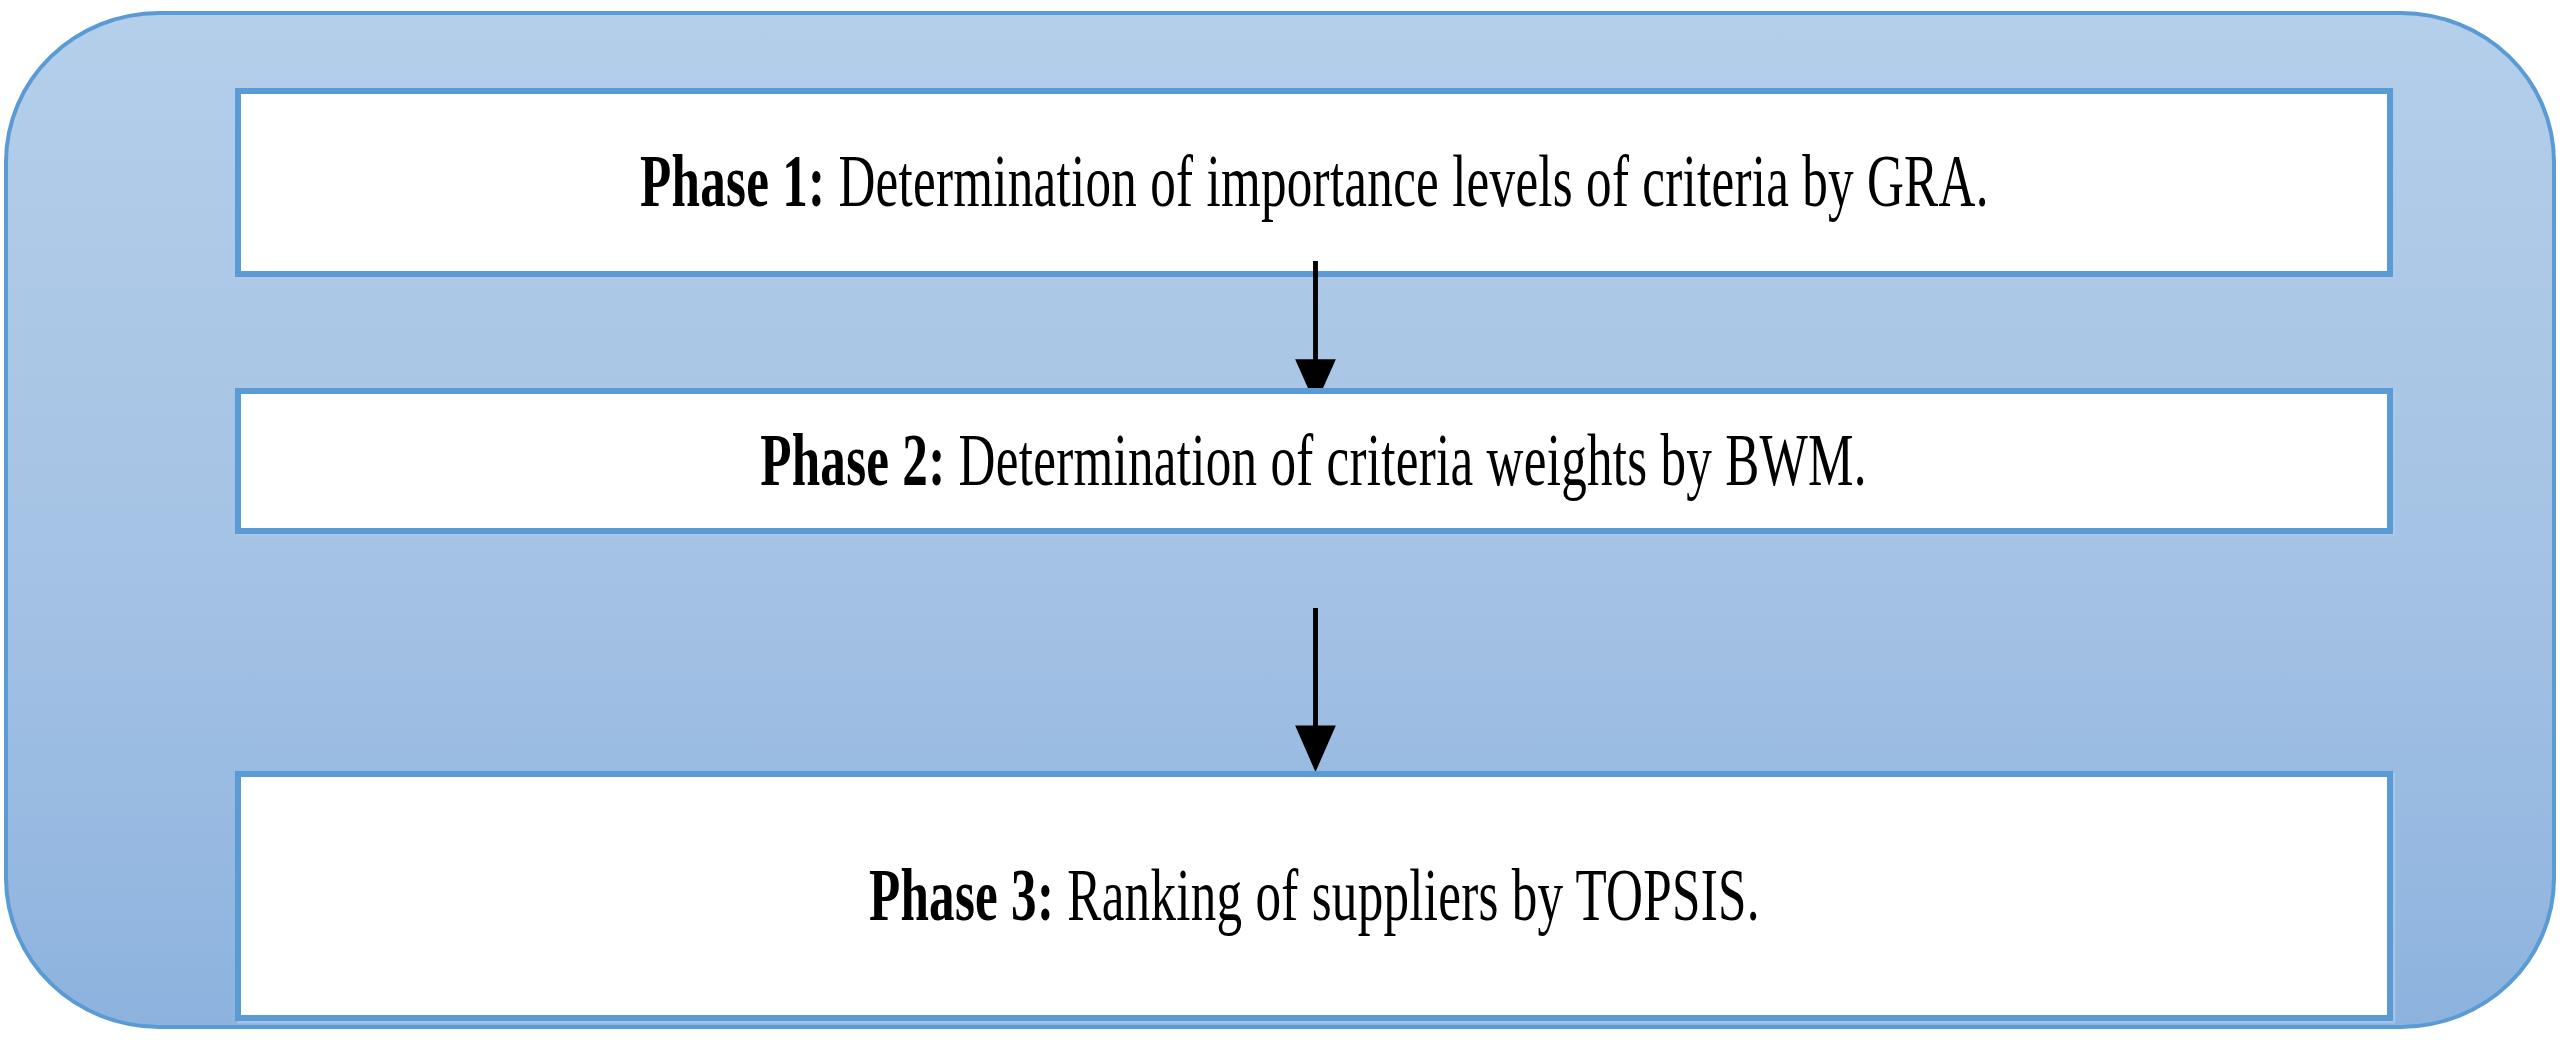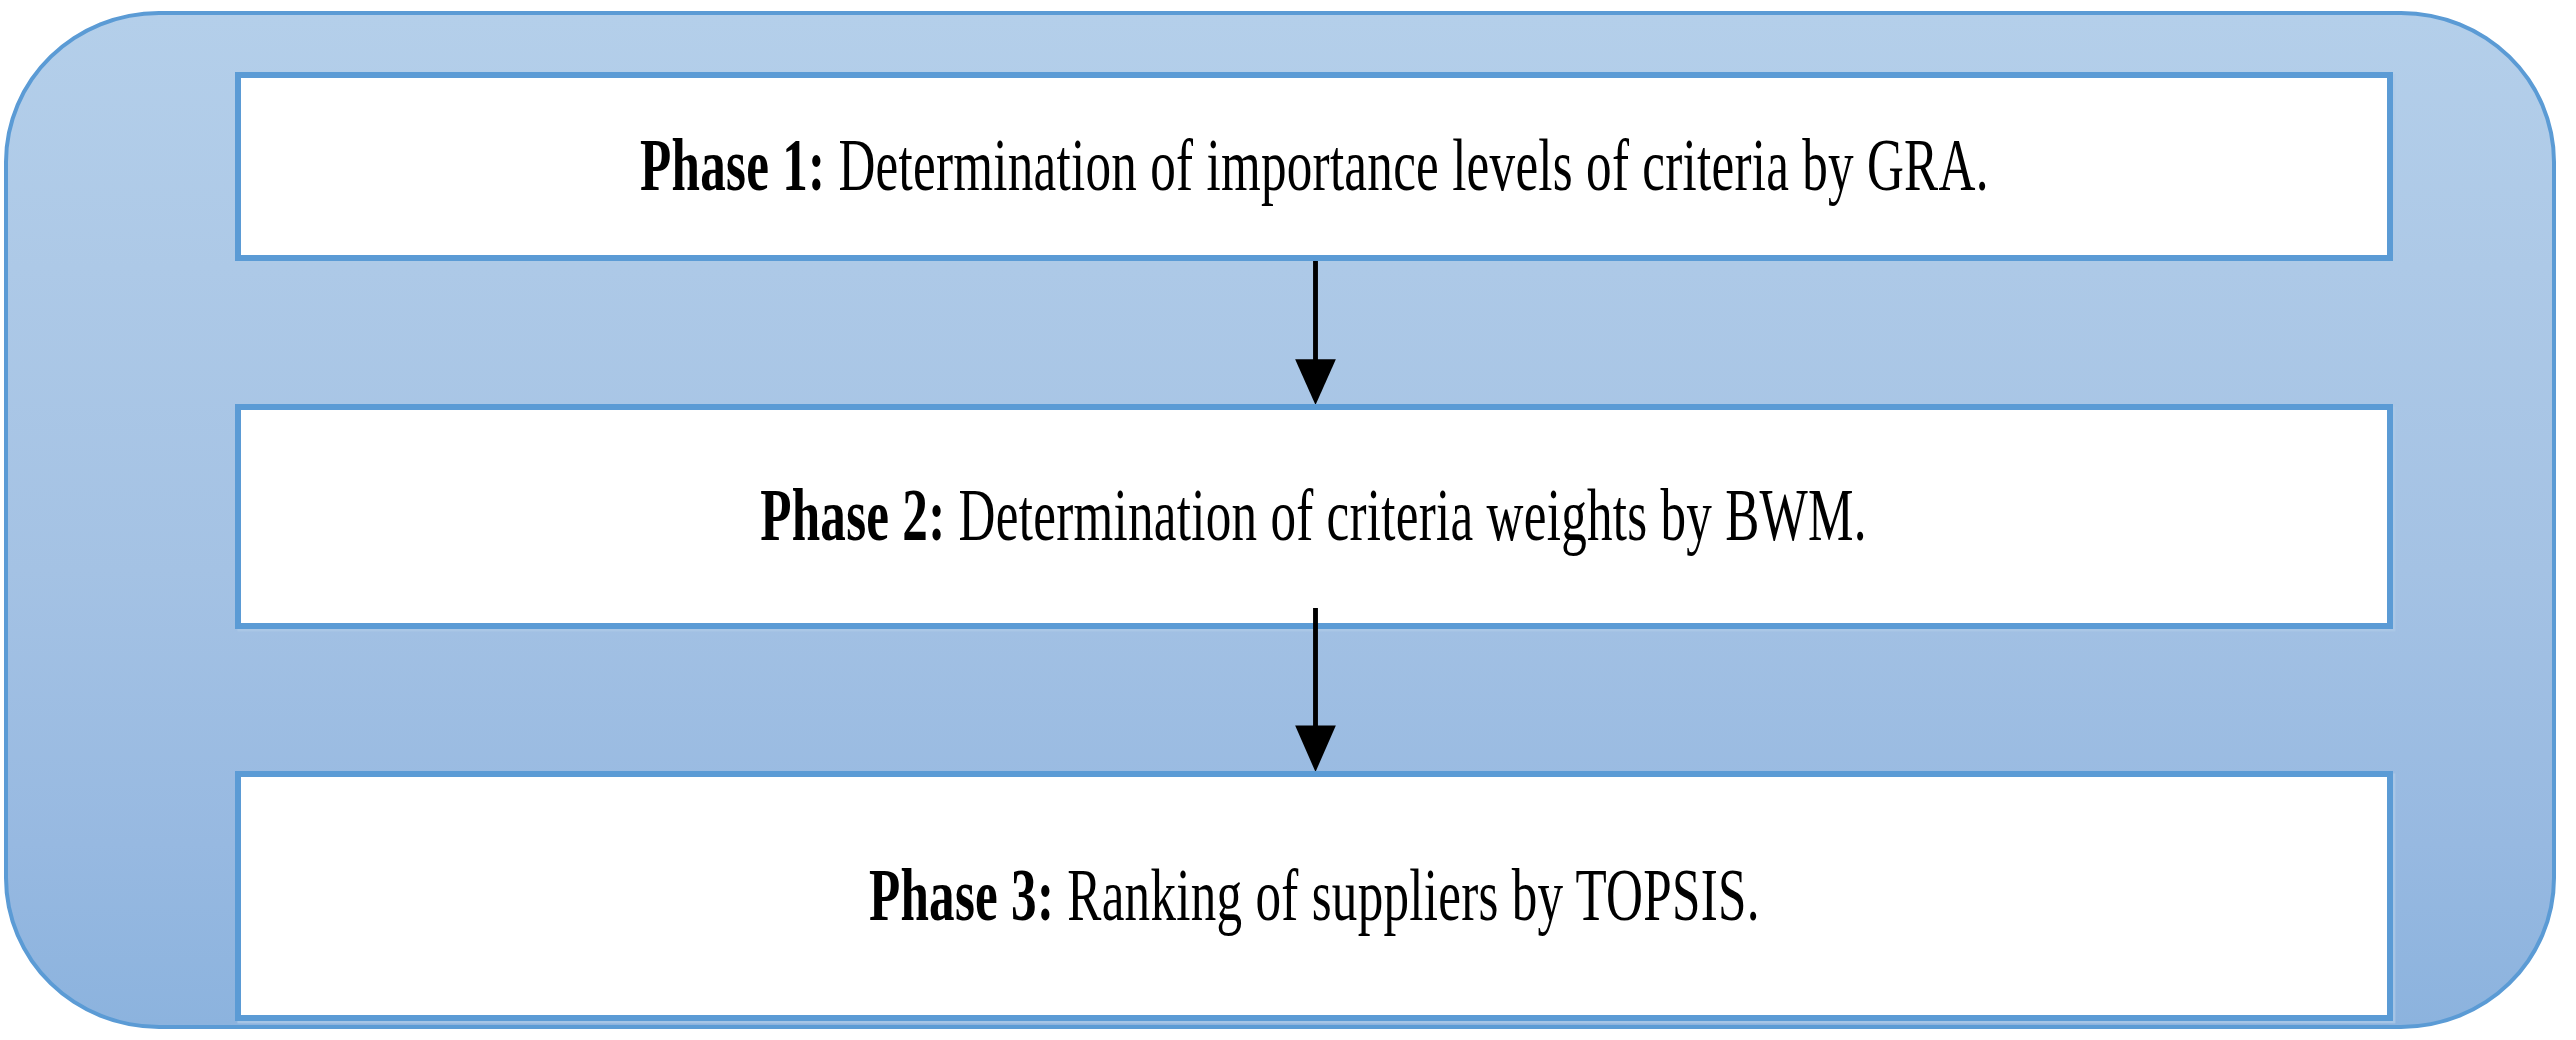--- a/index.html
+++ b/index.html
@@ -43,22 +43,22 @@
   .phase-box {
     position: absolute;
     box-sizing: border-box;
     background: #ffffff;
     border: 6.5px solid #5B9BD5;
     display: flex;
     align-items: center;
     justify-content: center;
     box-shadow: 2.4px 2.4px 0 0 rgba(173, 201, 231, 0.75);
   }
-  .phase-box.box-1 { left: 235px; top: 72px;  width: 2158px; height: 189px; }
-  .phase-box.box-2 { left: 235px; top: 404px; width: 2158px; height: 225px; }
+  .phase-box.box-1 { left: 235px; top: 88px;  width: 2158px; height: 189px; }
+  .phase-box.box-2 { left: 235px; top: 388px; width: 2158px; height: 146px; }
   .phase-box.box-3 { left: 235px; top: 771px; width: 2158px; height: 250px; }
 
   .phase-text {
     font-size: 73px;
     line-height: 1.05;
     color: #000000;
     white-space: nowrap;
     transform: scaleX(0.70);
     transform-origin: center center;
     letter-spacing: 0.4px;

